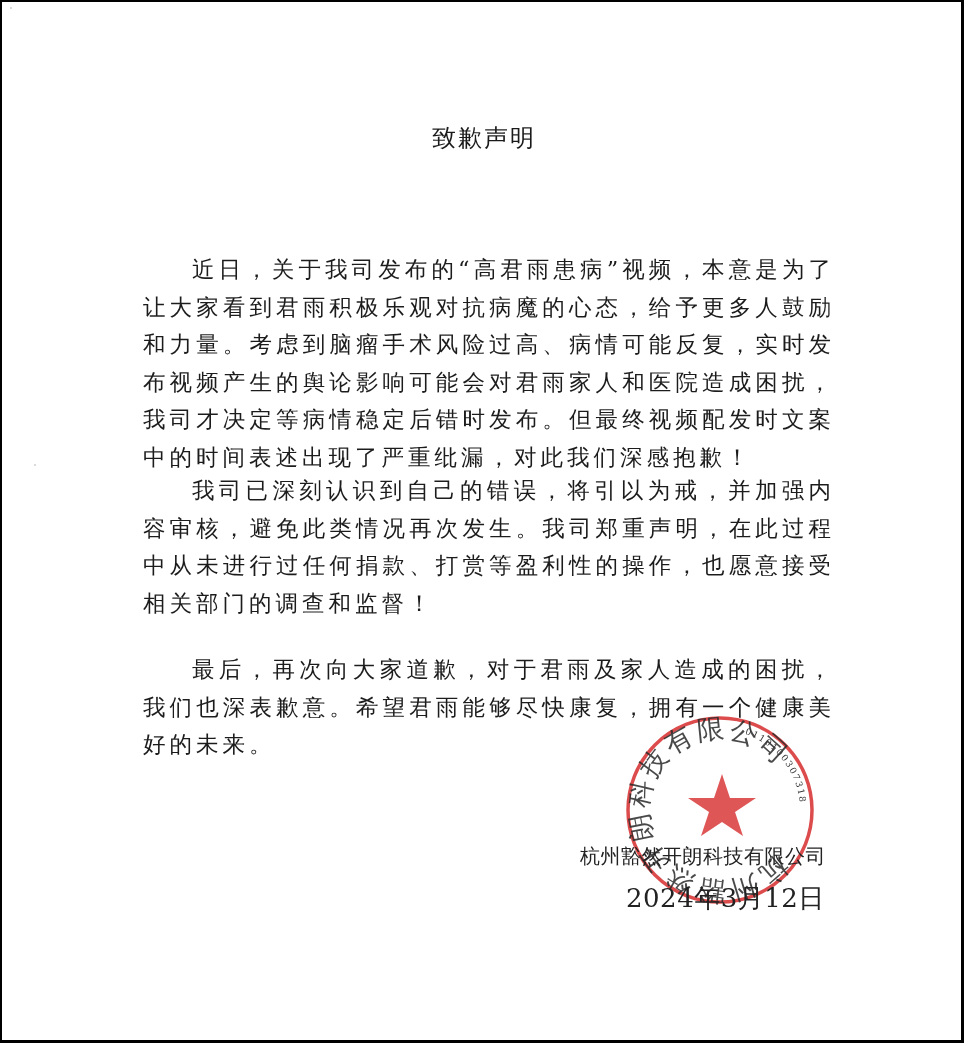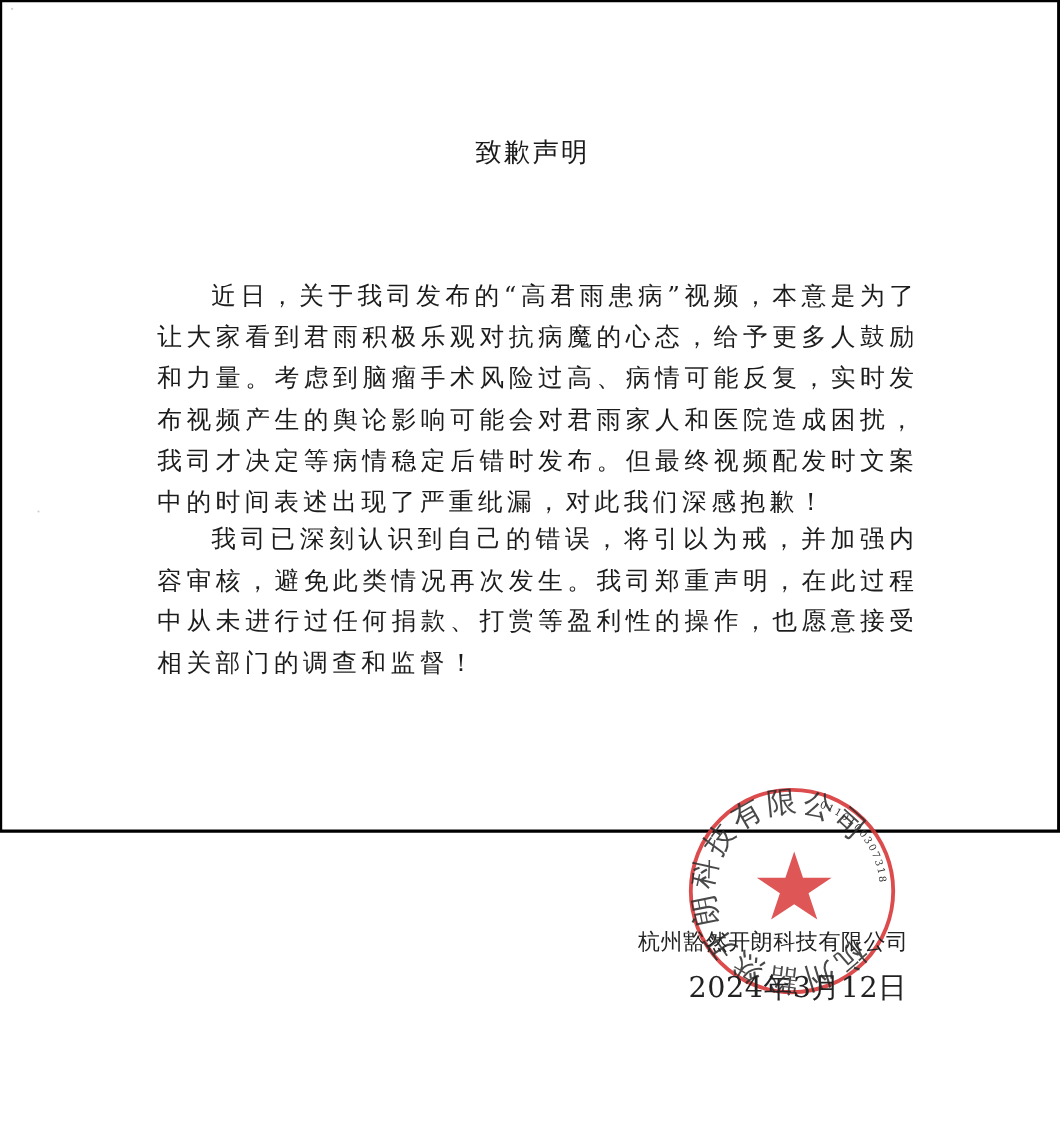--- a/index.html
+++ b/index.html
@@ -11,21 +11,21 @@
       width: 964px;
       height: 1043px;
       position: relative;
       overflow: hidden;
       font-family: "DejaVu Serif", "Liberation Serif", serif;
     }
     .page {
       position: absolute;
       left: 0; top: 0;
       width: 964px;
-      height: 757px;
+      height: 1043px;
       box-sizing: border-box;
       border-top: 2px solid #000;
       border-left: 2px solid #000;
       border-right: 3px solid #000;
       border-bottom: 3px solid #000;
       background: #ffffff;
     }
     .title {
       position: absolute;
       left: 0;
@@ -94,20 +94,21 @@
   </style>
 </head>
 <body>
 
 <div class="page">
 
   <div class="title">致歉声明</div>
 
   <p class="para p1">近日，关于我司发布的“高君雨患病”视频，本意是为了让大家看到君雨积极乐观对抗病魔的心态，给予更多人鼓励和力量。考虑到脑瘤手术风险过高、病情可能反复，实时发布视频产生的舆论影响可能会对君雨家人和医院造成困扰，我司才决定等病情稳定后错时发布。但最终视频配发时文案中的时间表述出现了严重纰漏，对此我们深感抱歉！</p>
   <p class="para p2">我司已深刻认识到自己的错误，将引以为戒，并加强内容审核，避免此类情况再次发生。我司郑重声明，在此过程中从未进行过任何捐款、打赏等盈利性的操作，也愿意接受相关部门的调查和监督！</p>
+  <p class="para p3">最后，再次向大家道歉，对于君雨及家人造成的困扰，我们也深表歉意。希望君雨能够尽快康复，拥有一个健康美好的未来。</p>
 
   <div class="stamp">
     <svg class="stamp-svg" width="192" height="192" viewBox="0 0 192 192" xmlns="http://www.w3.org/2000/svg">
       <defs>
         <path id="ringPath" d="M 96,96 m -72,0 a 72,72 0 1,1 144,0 a 72,72 0 1,1 -144,0"></path>
         <path id="numPath" d="M 96,96 m 0,-80 a 80,80 0 0,1 80,80 a 80,80 0 0,1 -40,69"></path>
       </defs>
       <circle cx="96" cy="96" r="92" fill="none" stroke="#d9383a" stroke-width="3.5" opacity="0.9"></circle>
       <g>
         <text font-size="27" fill="#2a2a2a" opacity="0.85" transform="rotate(-150 96 96)">

